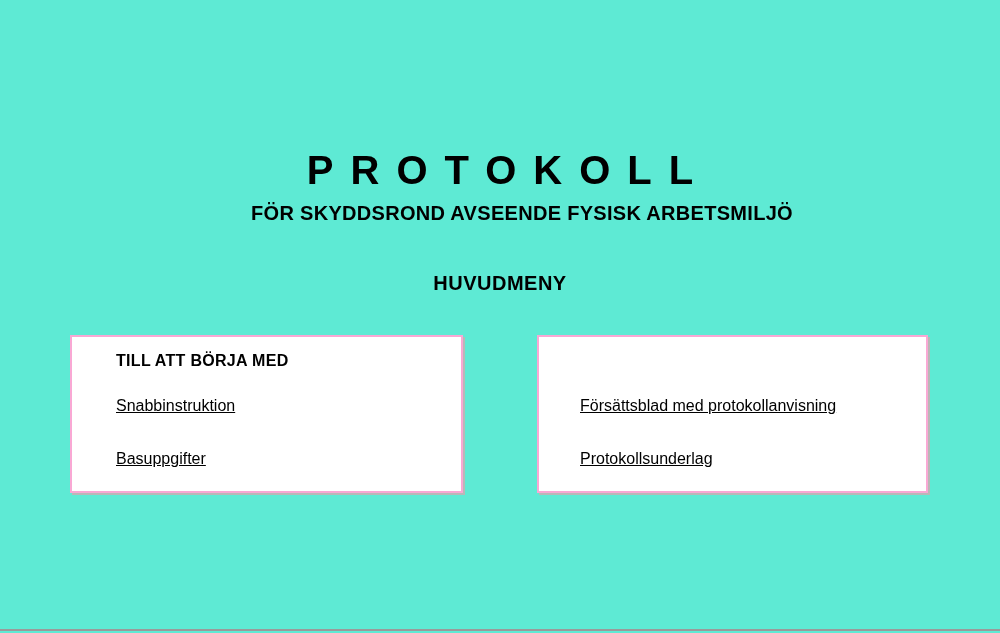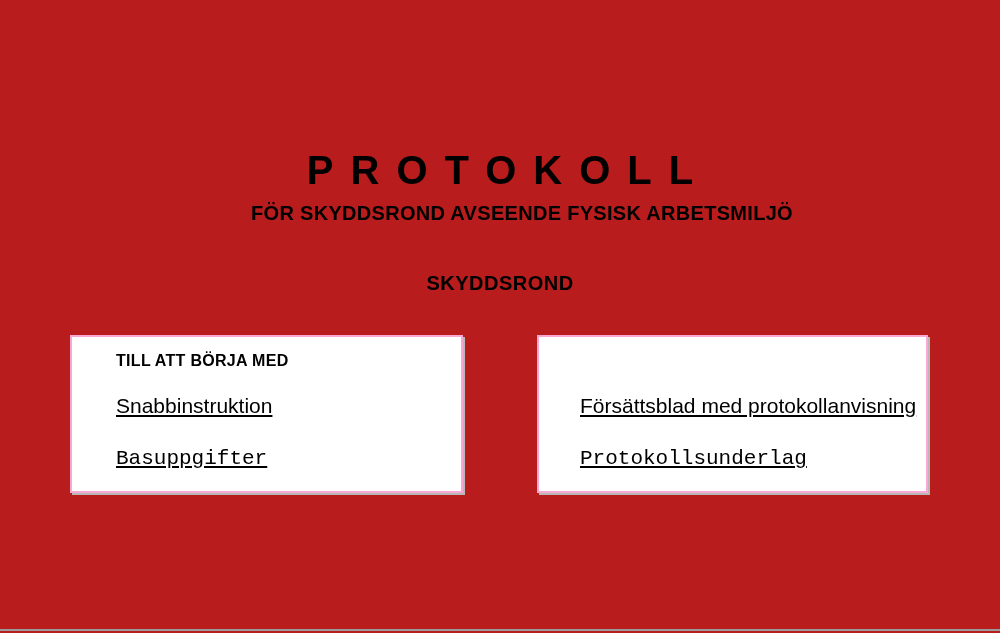--- a/index.html
+++ b/index.html
@@ -4,21 +4,21 @@
 <style>
   html, body {
     margin: 0;
     padding: 0;
     background: #ffffff;
   }
   .screen {
     position: relative;
     width: 1000px;
     height: 633px;
-    background: #b91c1c;
+    background: #5eead4;
     color: #000000;
     font-family: "Liberation Sans", sans-serif;
     overflow: hidden;
   }
   .title {
     position: absolute;
     top: 150px;
     left: 0;
     width: 100%;
     margin: 0;
@@ -70,50 +70,50 @@
     position: absolute;
     top: 14px;
     font-size: 16px;
     line-height: 20px;
     font-weight: bold;
     letter-spacing: 0.3px;
     white-space: nowrap;
   }
   .menu-link {
     position: absolute;
-    font-size: 21px;
+    font-size: 16px;
     line-height: 20px;
     color: #000000;
     text-decoration: underline;
     cursor: pointer;
     white-space: nowrap;
   }
   .panel-left  .panel-heading, .panel-left  .menu-link { left: 44px; }
   .panel-right .panel-heading, .panel-right .menu-link { left: 41px; }
   .link-1 { top: 59px; }
-  .link-2 { top: 112px; font-family: Liberation Mono, monospace; }
+  .link-2 { top: 112px; }
   .bottom-rule {
     position: absolute;
     left: 0;
     top: 629px;
     width: 1000px;
     height: 2px;
     background: #9a9a9a;
   }
 </style>
 </head>
 <body>
 
 <div class="screen">
 
   <h1 class="title">PROTOKOLL</h1>
 
   <h2 class="subtitle">FÖR SKYDDSROND AVSEENDE FYSISK ARBETSMILJÖ</h2>
 
-  <h3 class="menu-heading">SKYDDSROND</h3>
+  <h3 class="menu-heading">HUVUDMENY</h3>
 
   <div class="panel panel-left">
     <div class="panel-heading">TILL ATT BÖRJA MED</div>
     <a class="menu-link link-1" href="#">Snabbinstruktion</a>
     <a class="menu-link link-2" href="#">Basuppgifter</a>
   </div>
 
   <div class="panel panel-right">
     <a class="menu-link link-1" href="#">Försättsblad med protokollanvisning</a>
     <a class="menu-link link-2" href="#">Protokollsunderlag</a>

